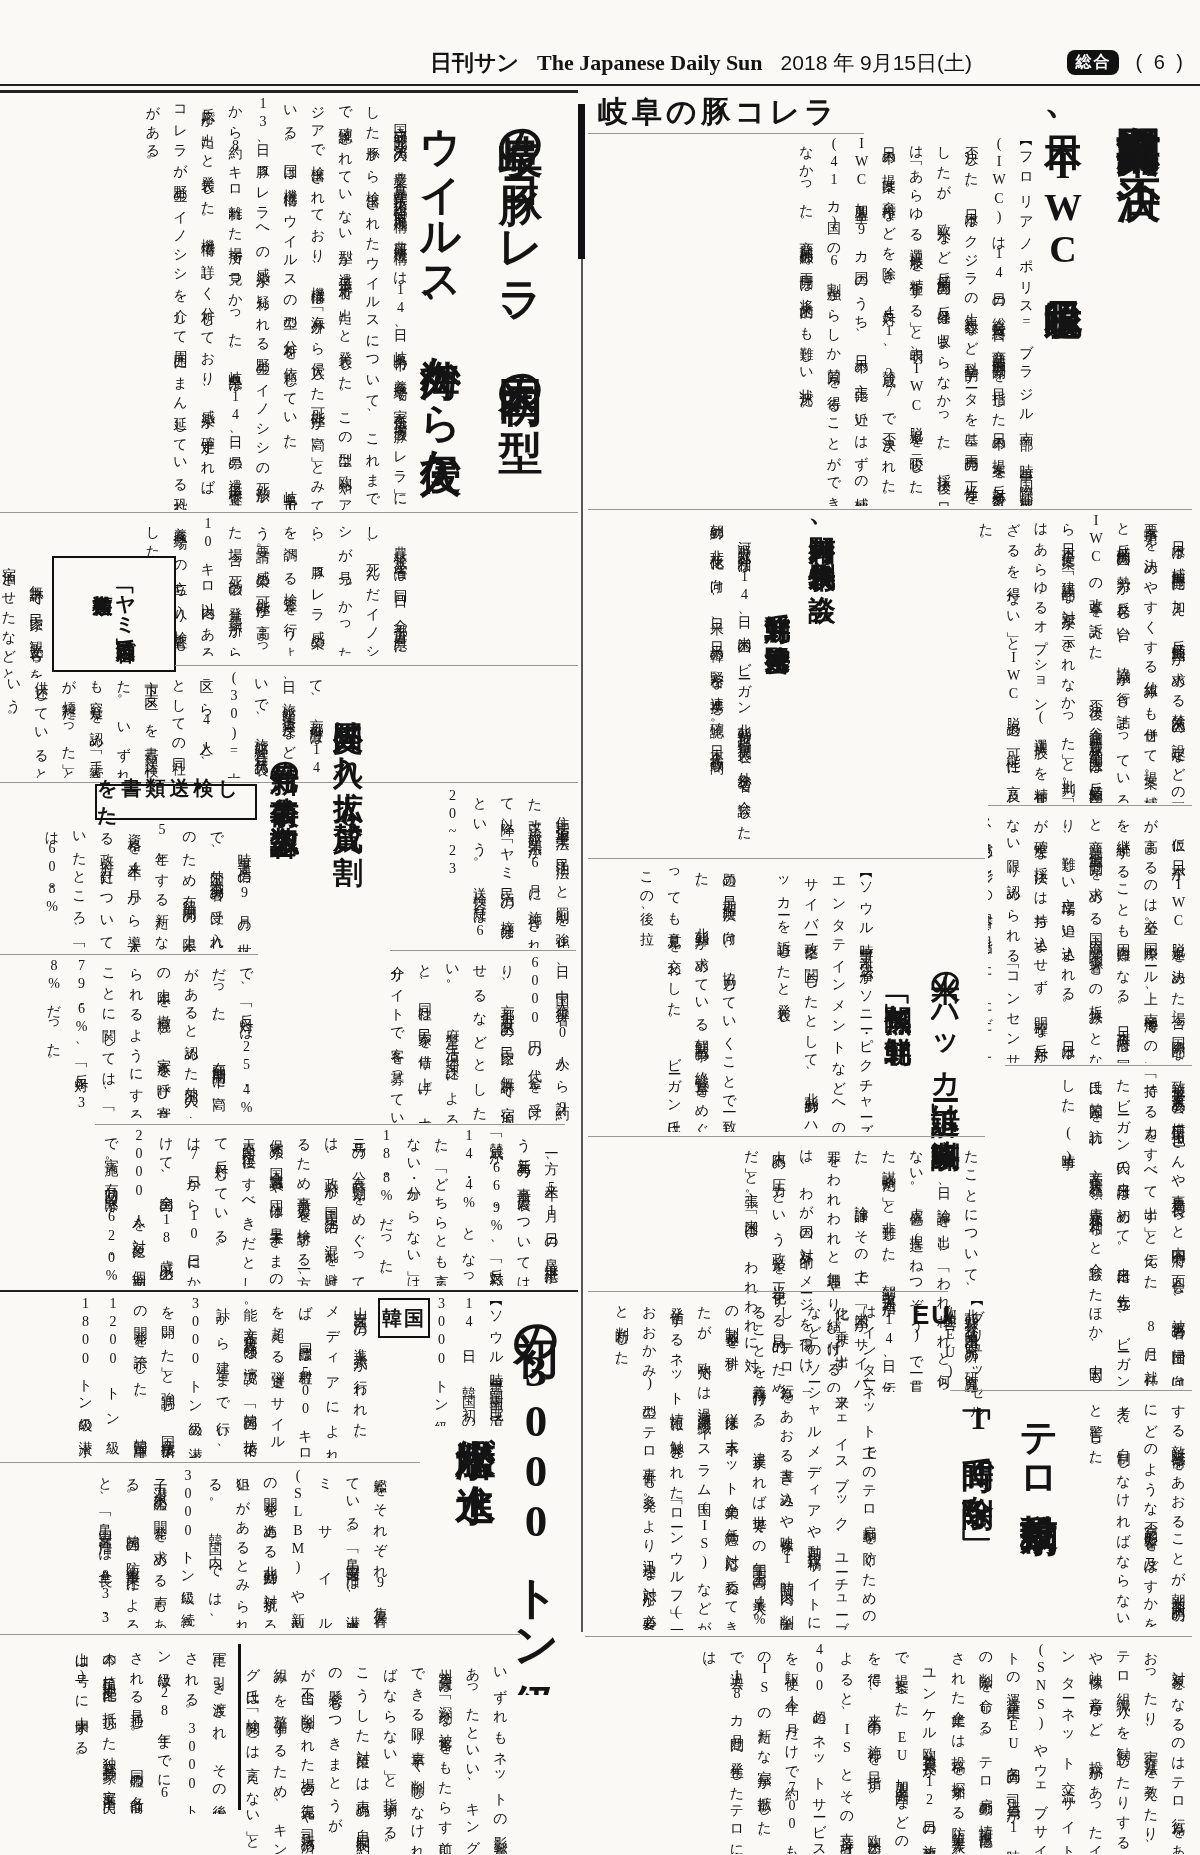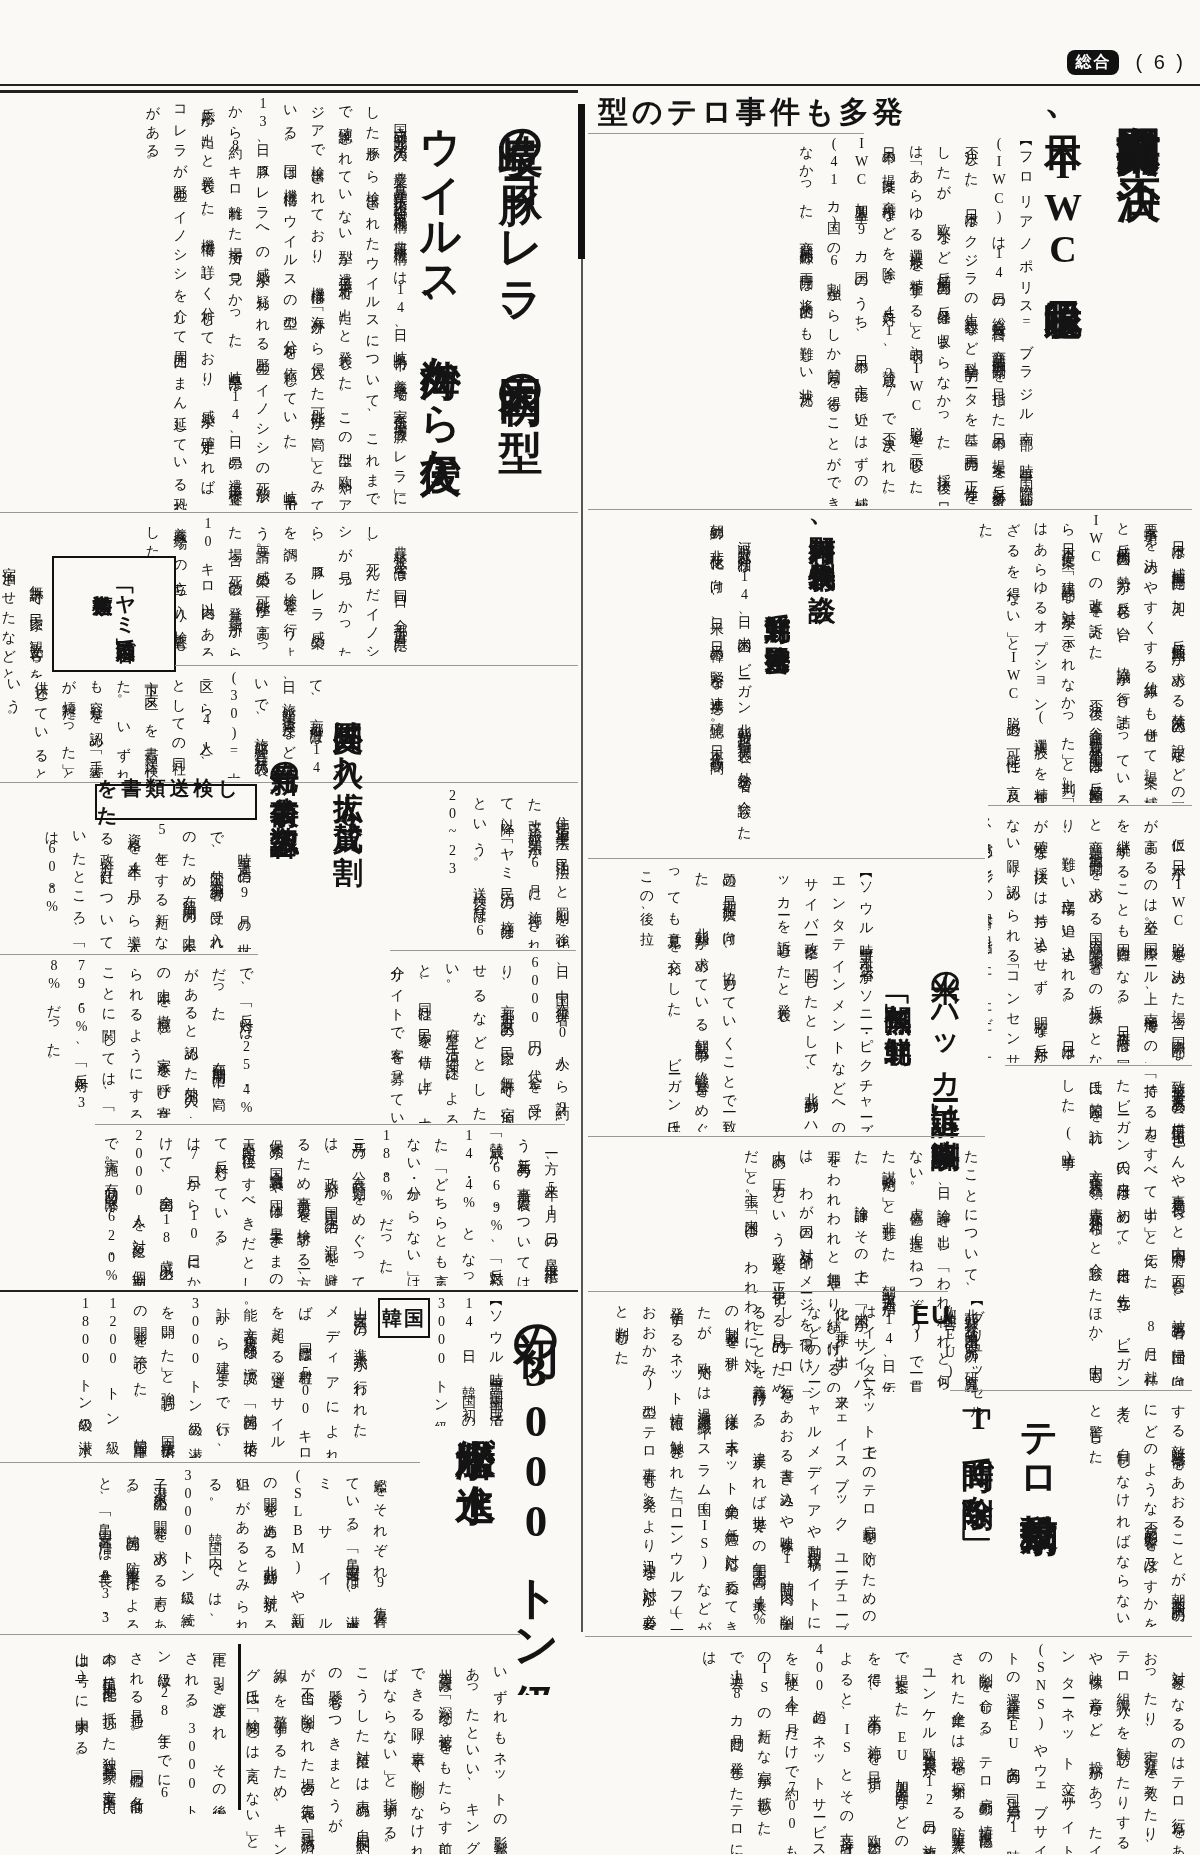--- a/index.html
+++ b/index.html
@@ -33,32 +33,37 @@
   .boxlabel{position:absolute;border:2px solid #111;display:flex;align-items:center;justify-content:center;
             font-family:"Liberation Sans","DejaVu Sans",sans-serif;font-weight:bold;background:#faf9f6;}
   .boxlabel .v2{writing-mode:vertical-rl;text-orientation:upright;line-height:1.15;}
 </style>
 </head>
 <body>
 
 <div id="page">
 
   <div class="hdr">
+    <div class="hdr-center">
+      <span class="brand">日刊サン</span>
+      <span class="brand-en">The Japanese Daily Sun</span>
+      <span class="date">2018 年 9月15日(土)</span>
+    </div>
     <div class="hdr-right">
       <span class="badge">総合</span>
       <span class="pageno">( 6 )</span>
     </div>
   </div>
   <div class="hrule dark" style="left:0;top:84px;width:1200px;height:2px;"></div>
   <div class="hrule dark" style="left:0;top:90px;width:578px;height:3px;"></div>
 
   <div class="vbar" style="left:578px;top:104px;width:7px;height:155px;"></div>
   <div class="vbar" style="left:581px;top:259px;width:1.5px;height:1373px;background:#555;"></div>
 
-  <div class="kicker" style="left:598px;top:92px;font-size:30px;letter-spacing:4px;">型のテロ事件も多発</div>
+  <div class="kicker" style="left:598px;top:92px;font-size:30px;letter-spacing:4px;">岐阜の豚コレラ</div>
   <div class="hrule" style="left:588px;top:133px;width:276px;"></div>
   <div class="vh serif" style="left:1116px;top:94px;height:418px;font-size:44px;">商業捕鯨再開案を否決</div>
   <div class="vh serif" style="left:1044px;top:106px;height:404px;font-size:38px;">日本、IWC脱退示唆</div>
   <div class="reg" style="left:588px;top:136px;width:452px;height:370px;">【フロリアノポリス=ブラジル南部=時事】国際捕鯨委員会(IWC)は14日の総会最終日、商業捕鯨再開を目指した日本の提案を反対多数で否決した。日本はクジラの生息数など科学的データを基に再開の正当性を主張したが、欧米など反捕鯨国の反発は収まらなかった。採決後、日本政府は「あらゆる選択肢を精査する」と表明、IWC脱退を示唆した。　日本の提案は棄権などを除き、反対41、賛成27で否決された。IWC加盟全89カ国のうち、日本の主張に近いはずの捕鯨支持国(41カ国)の6割強からしか賛同を得ることができなかった。商業捕鯨の再開は将来的にも難しい状況だ。</div>
   <div class="hrule" style="left:588px;top:509px;width:604px;"></div>
   <div class="reg" style="left:853px;top:513px;width:339px;height:290px;">　日本は捕鯨再開に加え、反捕鯨国が求める禁漁区の設定などの「重要事項」を決めやすくする仕組みも併せて提案。捕鯨支持国と反捕鯨国の勢力が反発し合い、協議が行き詰まっているIWCの改革を訴えた。　否決後、谷合正明農林水産副大臣は反捕鯨国から日本提案に「建設的な対案が示されなかった」と批判。「日本はあらゆるオプション(選択肢)を精査せざるを得ない」とIWC脱退の可能性に言及した。</div>
   <div class="hrule" style="left:988px;top:805px;width:204px;"></div>
   <div class="reg" style="left:988px;top:809px;width:204px;height:254px;">　仮に日本がIWC脱退を決めた場合、国際的な批判が高まるのは必至。国際ルール上、南極海での調査捕鯨を継続することも困難になる。日本政府は国際世論と商業捕鯨再開を求める国内漁業関係者との板挟みとなり、難しい立場に追い込まれる。　日本は否決が確実な採決には持ち込ませず、明確な反対が出ない限り認められる「コンセンサス合意」の形での決着を目指した。ただ、オーストラリアなどが「商業捕鯨の需要は減っている」と日本案に相次ぎ反対を表明、総会での採決を余儀なくされた。</div>
 
   <div class="vh serif" style="left:808px;top:516px;height:338px;font-size:27px;">河野外相、米特別代表と会談</div>

